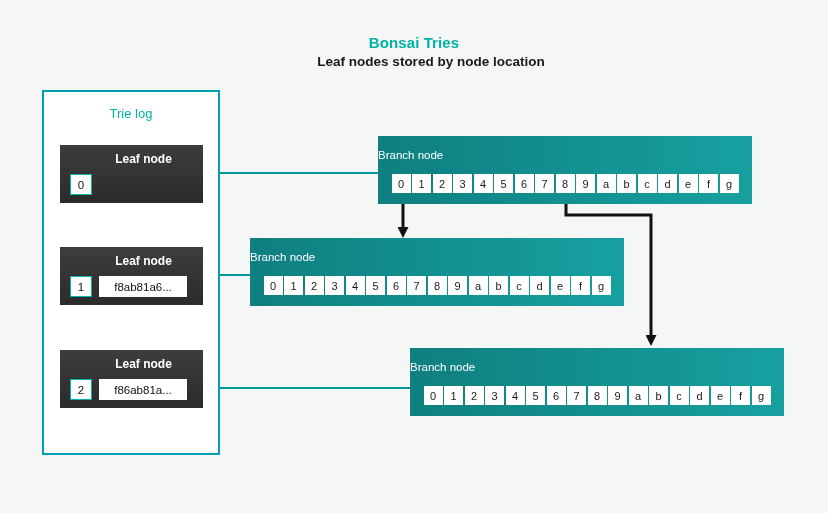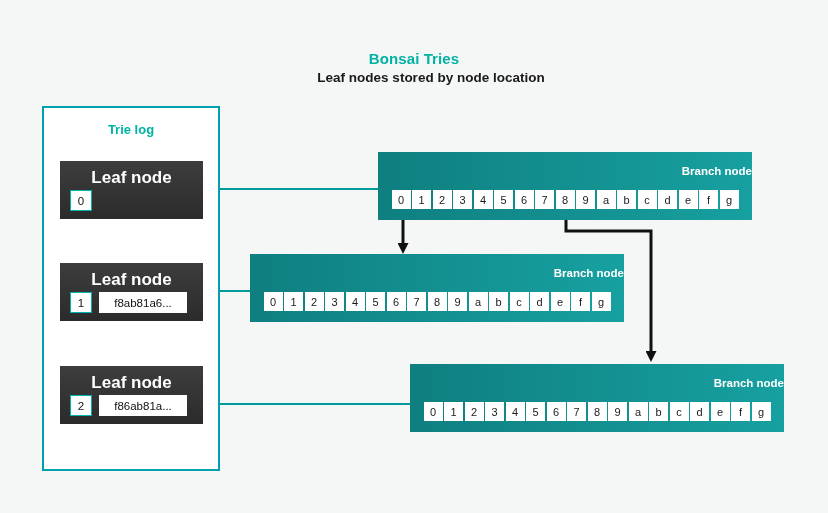--- a/index.html
+++ b/index.html
@@ -12,21 +12,20 @@
     height: 513px;
     position: relative;
     overflow: hidden;
     font-family: "Liberation Sans", sans-serif;
     -webkit-font-smoothing: antialiased;
   }
 
   .canvas {
     position: absolute;
     inset: 0;
-    margin-top: 16px;
   }
 
   
   .title {
     position: absolute;
     left: 0; top: 34px;
     width: 828px;
     text-align: center;
     font-size: 15px;
     font-weight: bold;
@@ -51,41 +50,42 @@
     background: #ffffff;
     border: 2px solid #00a0b0;
     box-sizing: border-box;
   }
   .trielog-title {
     position: absolute;
     left: 42px; top: 106px;
     width: 178px;
     text-align: center;
     font-size: 13px;
-    font-weight: bold;
+    font-weight: normal;
     color: #00b3a4;
   }
 
   
   .leaf {
     position: absolute;
     left: 60px;
     width: 143px;
     height: 58px;
     background: linear-gradient(180deg, #3d3d3d 0%, #2b2b2b 100%);
     box-sizing: border-box;
   }
   .leaf-title {
     position: absolute;
     left: 0; top: 7px;
     width: 143px;
     text-align: center;
-    font-size: 17px;
+    font-size: 12px;
     font-weight: bold;
     color: #ffffff;
+    padding-left: 12px;
   }
   .leaf-row {
     position: absolute;
     left: 10px; top: 29px;
     display: flex;
     align-items: center;
     gap: 7px;
   }
   .leaf-index {
     width: 22px;
@@ -114,23 +114,23 @@
   
   .branch {
     position: absolute;
     background: linear-gradient(90deg, #0f7f80 0%, #17a0a0 100%);
     box-sizing: border-box;
   }
   .branch-title {
     position: absolute;
     left: 0; top: 13px;
     width: 100%;
-    text-align: right;
-    font-size: 11.5px;
-    font-weight: bold;
+    text-align: left;
+    font-size: 11.5px;
+    font-weight: normal;
     color: #ffffff;
   }
   .branch-cells {
     position: absolute;
     left: 0; top: 38px;
     width: 100%;
     display: flex;
     justify-content: center;
     gap: 1.5px;
   }

